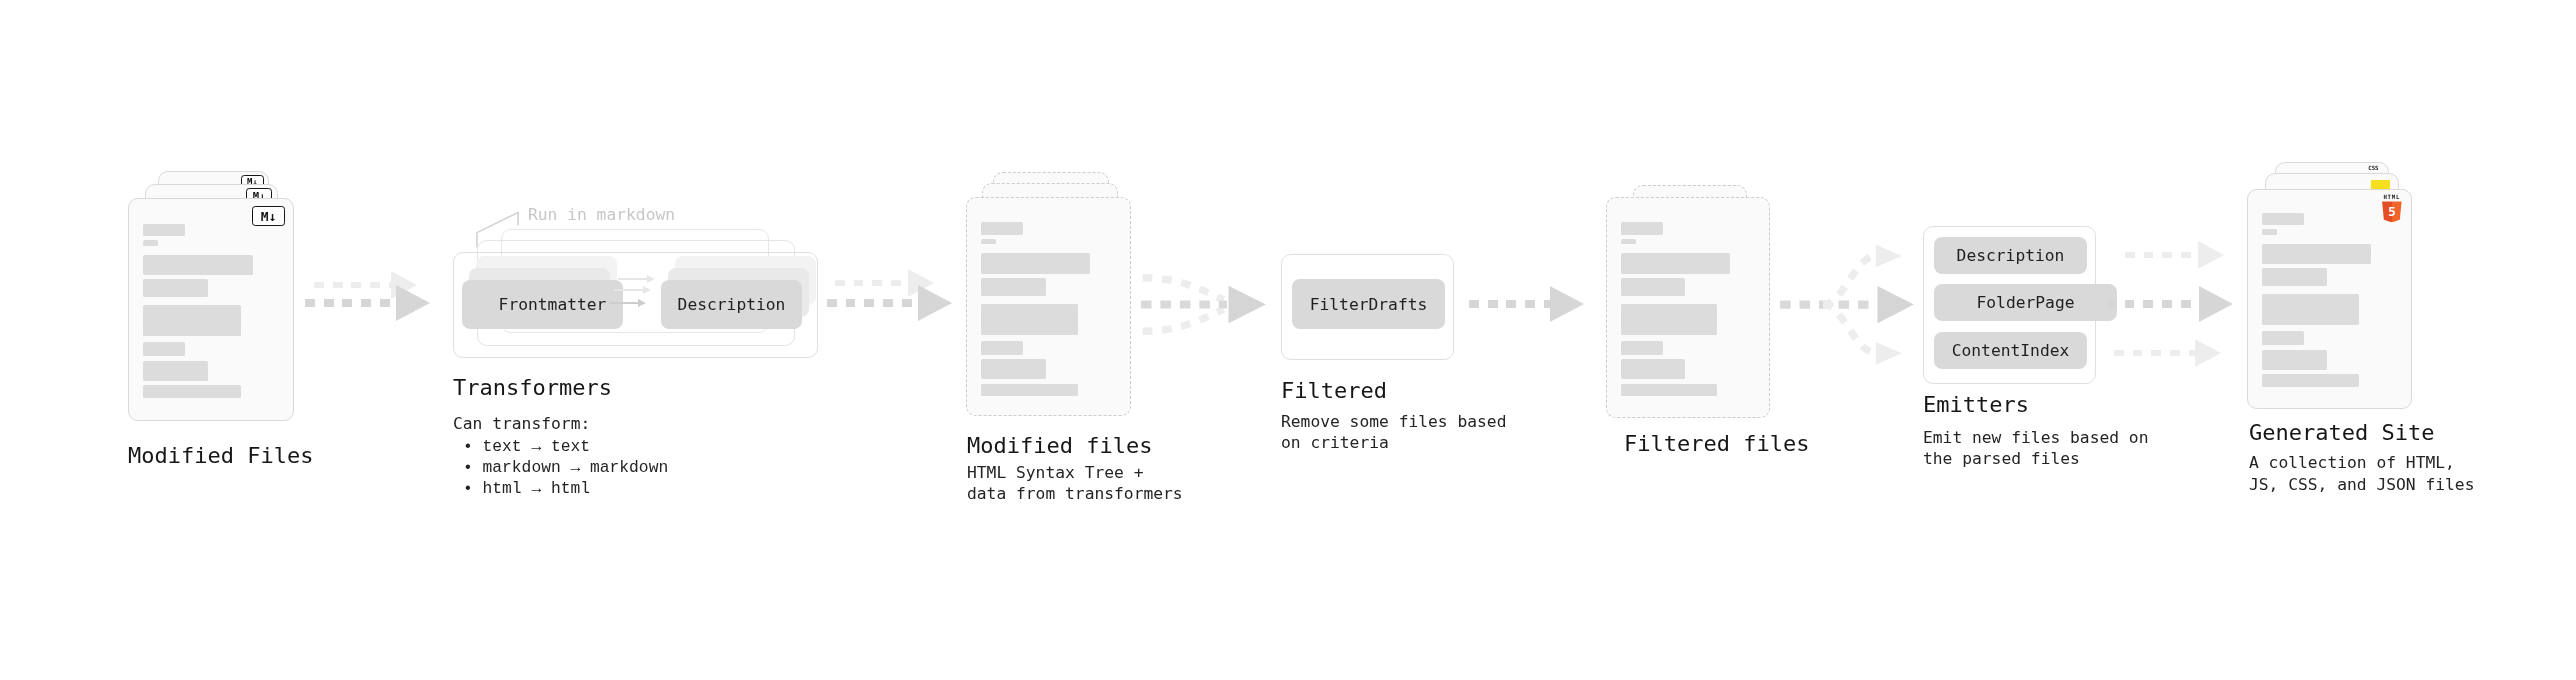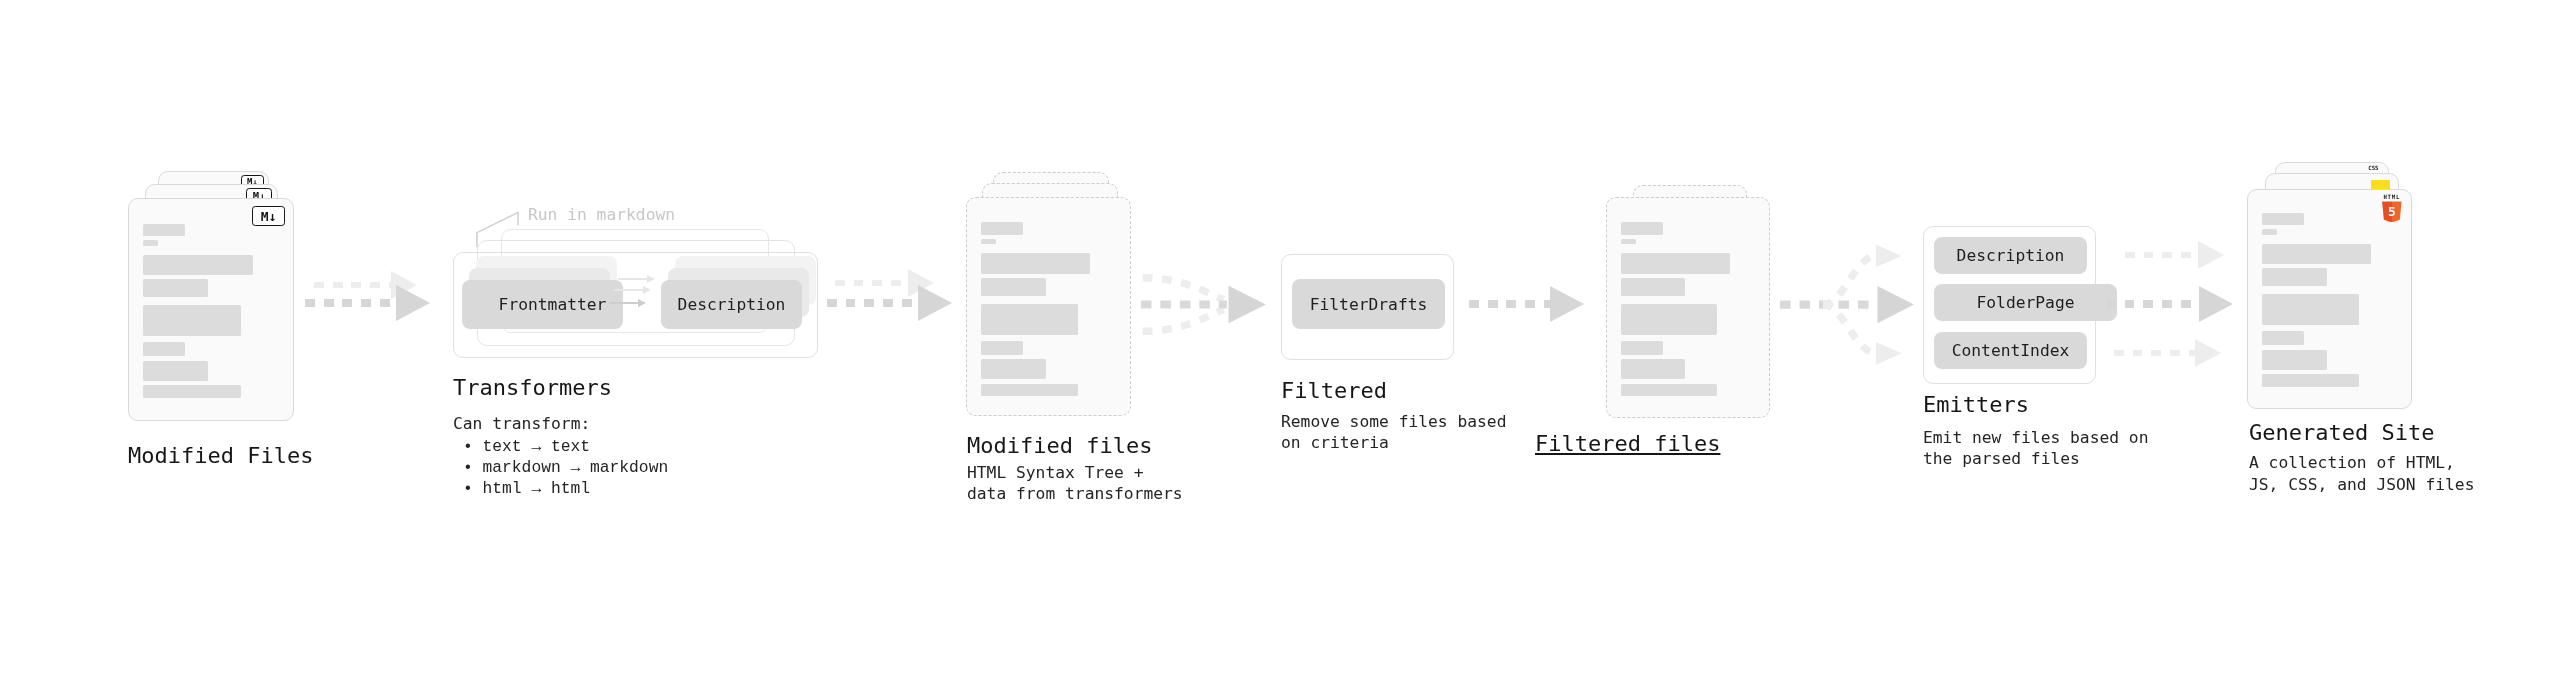--- a/index.html
+++ b/index.html
@@ -203,21 +203,21 @@
         <div class="bar"></div>
           <div class="bar"></div>
           <div class="bar"></div>
           <div class="bar"></div>
           <div class="bar"></div>
           <div class="bar"></div>
           <div class="bar"></div>
           <div class="bar"></div>
       </div>
     </div>
-    <div class="node-label" style="left:1535px;top:431px;text-decoration:underline;">Filtered files</div>
+    <div class="node-label" style="left:1624px;top:431px;">Filtered files</div>
   </div>
 
   <svg class="abs" style="left:1776px;top:238px;" width="142" height="134" viewBox="0 0 175 165">
     <path d="M5,82 H122" fill="none" stroke="#d9d9d9" stroke-width="10" stroke-dasharray="13 11"></path>
     <path d="M58,82 C82,82 94,30 120,22" fill="none" stroke="#ededed" stroke-width="9" stroke-dasharray="12 12"></path>
     <path d="M58,82 C82,82 94,134 120,142" fill="none" stroke="#ededed" stroke-width="9" stroke-dasharray="12 12"></path>
     <polygon points="123,8 155,22 123,36" fill="#ededed"></polygon>
     <polygon points="125,59 170,82 125,105" fill="#d5d5d5"></polygon>
     <polygon points="123,128 155,142 123,156" fill="#ededed"></polygon>
   </svg>

